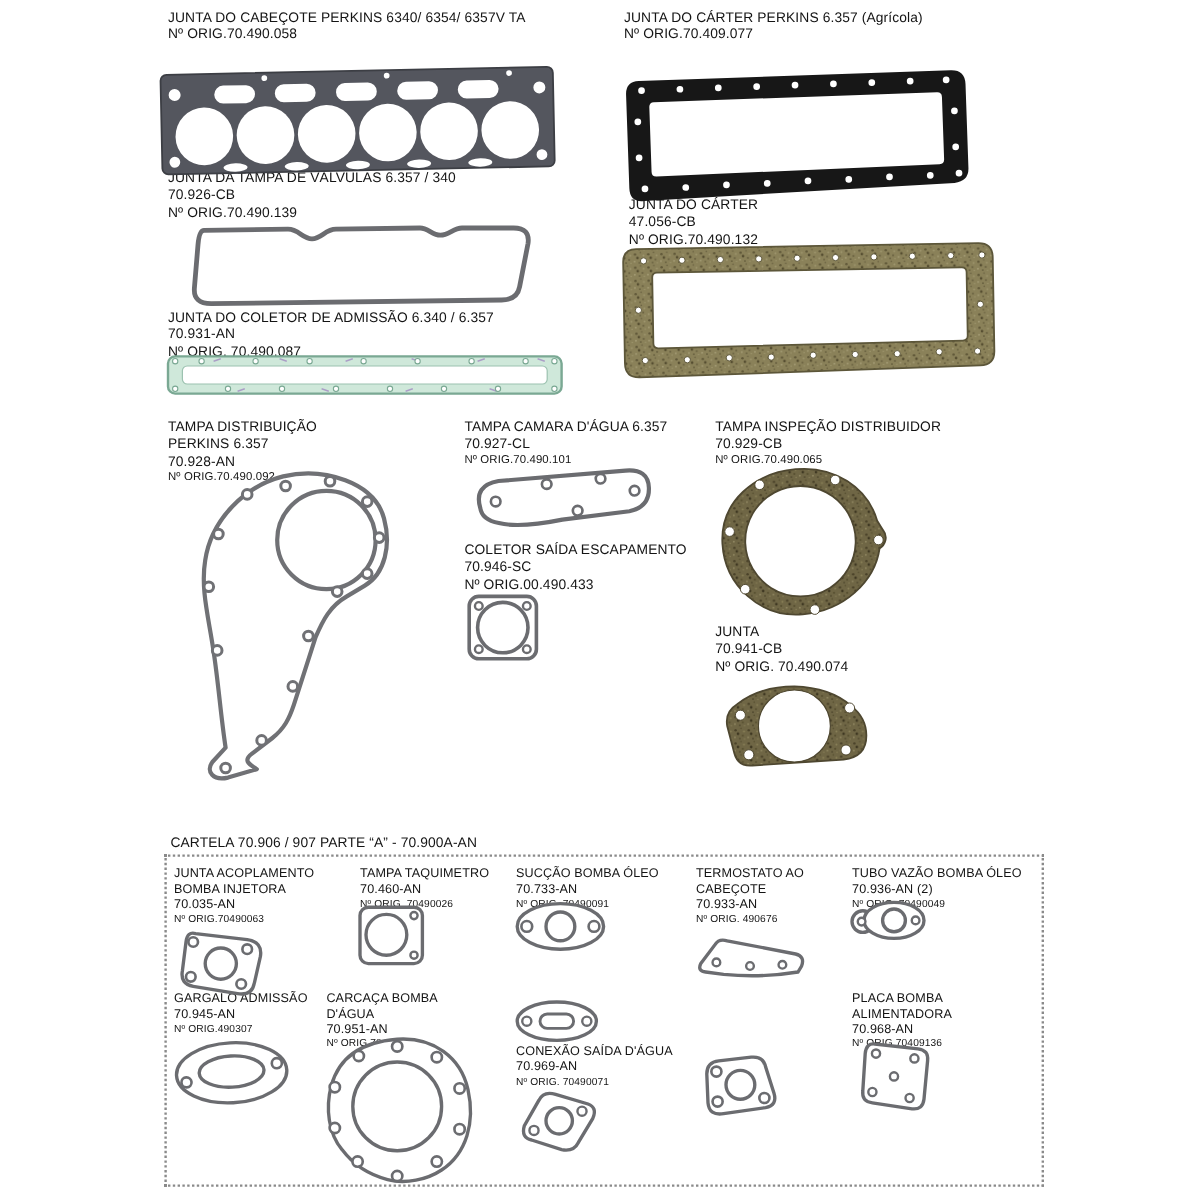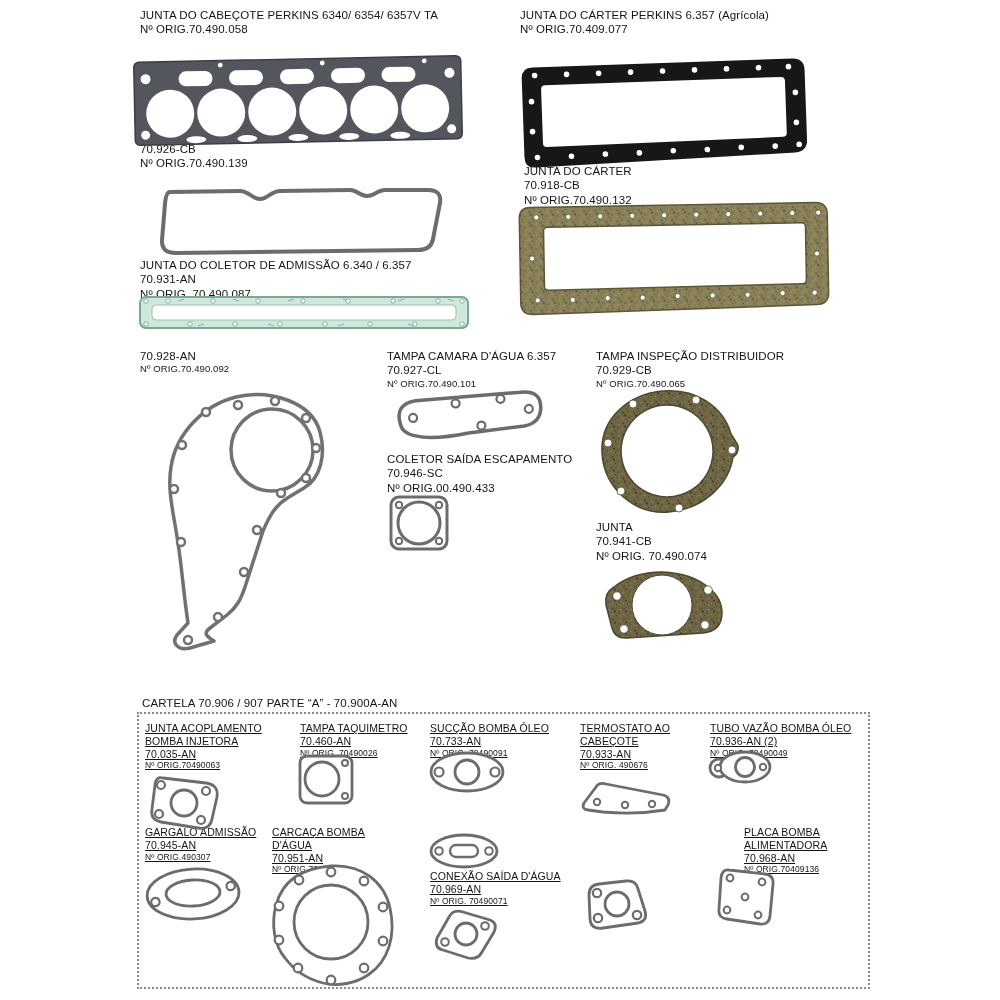--- a/index.html
+++ b/index.html
@@ -1,21 +1,21 @@
 <!DOCTYPE html>
 <html><head>
 <meta charset="utf-8">
 <style>
   html,body{margin:0;padding:0;background:#fff;}
   .page{position:relative;width:1000px;height:1000px;background:#fff;overflow:hidden;
         font-family:"Liberation Sans",sans-serif;color:#141414;}
   .lbl{position:absolute;}
   .lbl div{font-size:11.5px;line-height:1.26;letter-spacing:.1px;}
   .lbl .o-sm{font-size:9.5px;}
-  .cart div{font-size:10.5px;line-height:1.22;text-decoration:underline;}
+  .cart div{font-size:10.5px;line-height:1.22;}
   .cart .o-sm{font-size:8.5px;}
   .hdr{position:absolute;font-size:11.5px;letter-spacing:.1px;}
   .art{position:absolute;}
   .box{position:absolute;border:2px dotted #8a8a8a;}
   svg{display:block;overflow:visible;}
 </style>
 </head>
 <body>
 
 <div class="page">
@@ -49,35 +49,37 @@
 
   <div class="lbl" style="left:140px;top:8px;width:390px">
     <div>JUNTA DO CABEÇOTE PERKINS 6340/ 6354/ 6357V TA</div>
     <div>Nº ORIG.70.490.058</div>
   </div>
   <div class="lbl" style="left:520px;top:8px;width:380px">
     <div>JUNTA DO CÁRTER PERKINS 6.357 (Agrícola)</div>
     <div>Nº ORIG.70.409.077</div>
   </div>
   <div class="lbl" style="left:140px;top:142px;width:380px">
+    <div>JUNTA DA TAMPA DE VÁLVULAS 6.357 / 340</div>
     <div>70.926-CB</div>
     <div>Nº ORIG.70.490.139</div>
   </div>
   <div class="lbl" style="left:524px;top:164px;width:300px">
     <div>JUNTA DO CÁRTER</div>
-    <div>70.918-CB</div>
+    <div>47.056-CB</div>
     <div>Nº ORIG.70.490.132</div>
   </div>
   <div class="lbl" style="left:140px;top:258px;width:380px">
     <div>JUNTA DO COLETOR DE ADMISSÃO 6.340 / 6.357</div>
     <div>70.931-AN</div>
     <div>Nº ORIG. 70.490.087</div>
   </div>
 
   <div class="lbl" style="left:140px;top:349px;width:150px">
+    <div>TAMPA DISTRIBUIÇÃO PERKINS 6.357</div>
     <div>70.928-AN</div>
     <div class="o-sm">Nº ORIG.70.490.092</div>
   </div>
   <div class="lbl" style="left:387px;top:349px;width:210px">
     <div>TAMPA CAMARA D'ÁGUA 6.357</div>
     <div>70.927-CL</div>
     <div class="o-sm">Nº ORIG.70.490.101</div>
   </div>
   <div class="lbl" style="left:596px;top:349px;width:240px">
     <div>TAMPA INSPEÇÃO DISTRIBUIDOR</div>
@@ -336,21 +338,21 @@
   <div class="lbl cart" style="left:145px;top:826px;width:155px">
     <div>GARGALO ADMISSÃO</div>
     <div>70.945-AN</div>
     <div class="o-sm">Nº ORIG.490307</div>
   </div>
   <div class="lbl cart" style="left:272px;top:826px;width:112px">
     <div>CARCAÇA BOMBA D'ÁGUA</div>
     <div>70.951-AN</div>
     <div class="o-sm">Nº ORIG.70490050</div>
   </div>
-  <div class="lbl cart" style="left:744px;top:826px;width:112px">
+  <div class="lbl cart" style="left:710px;top:826px;width:112px">
     <div>PLACA BOMBA ALIMENTADORA</div>
     <div>70.968-AN</div>
     <div class="o-sm">Nº ORIG.70409136</div>
   </div>
   <div class="lbl cart" style="left:430px;top:870px;width:165px">
     <div>CONEXÃO SAÍDA D'ÁGUA</div>
     <div>70.969-AN</div>
     <div class="o-sm">Nº ORIG. 70490071</div>
   </div>
 

